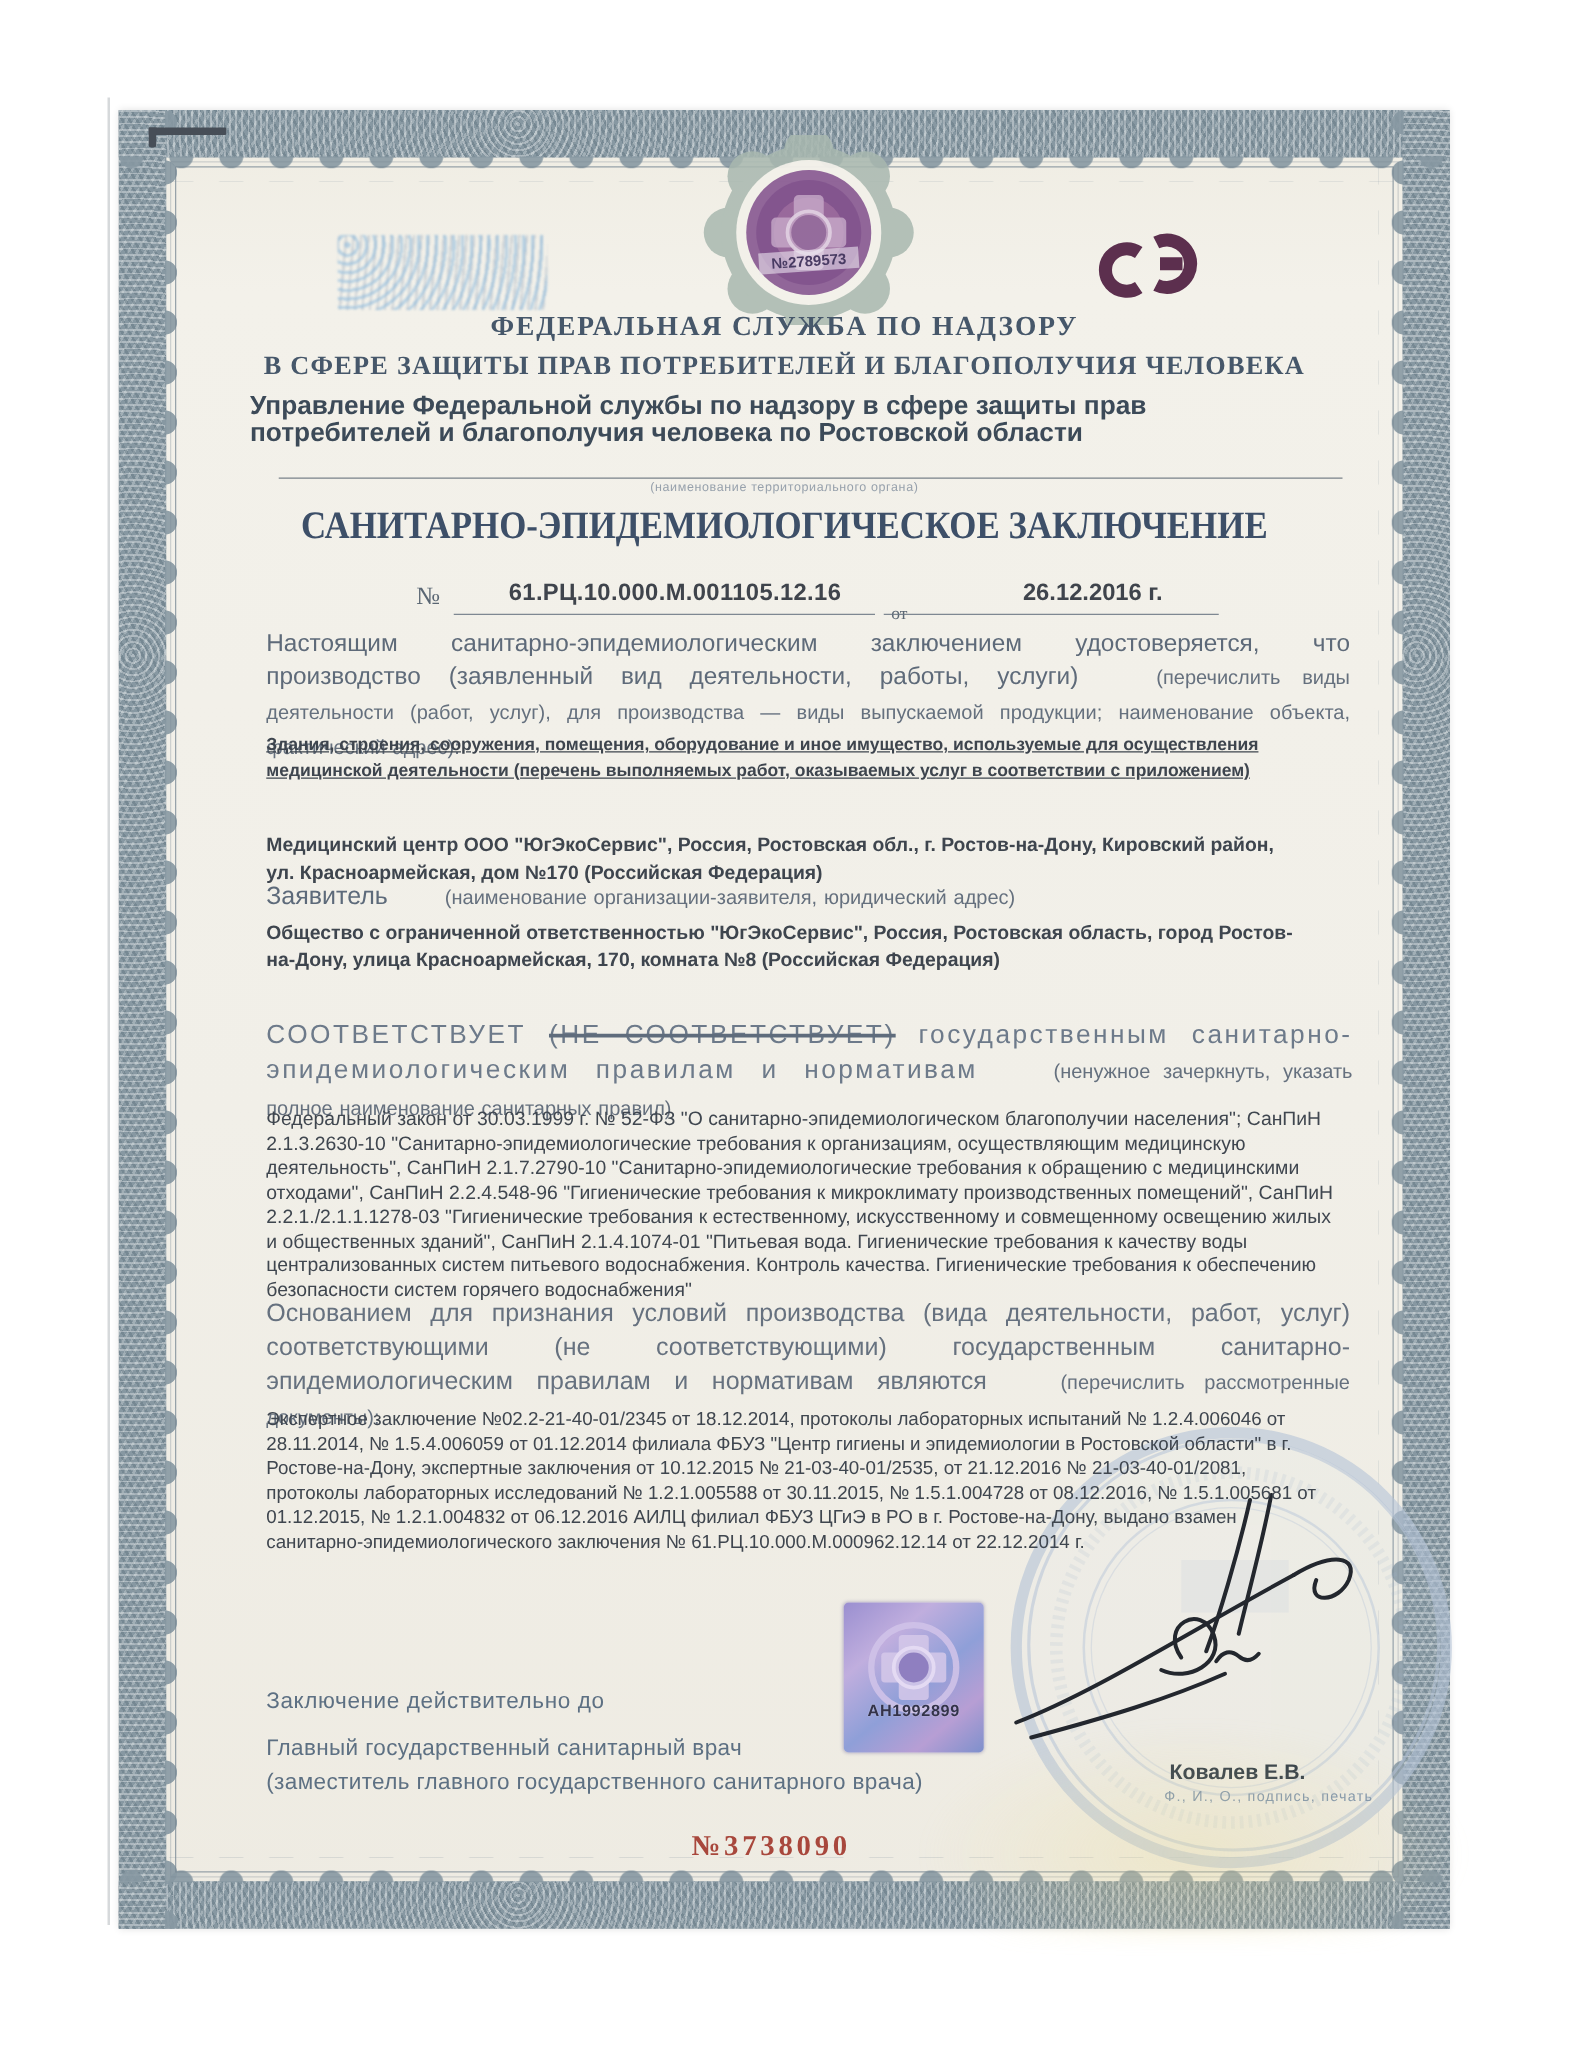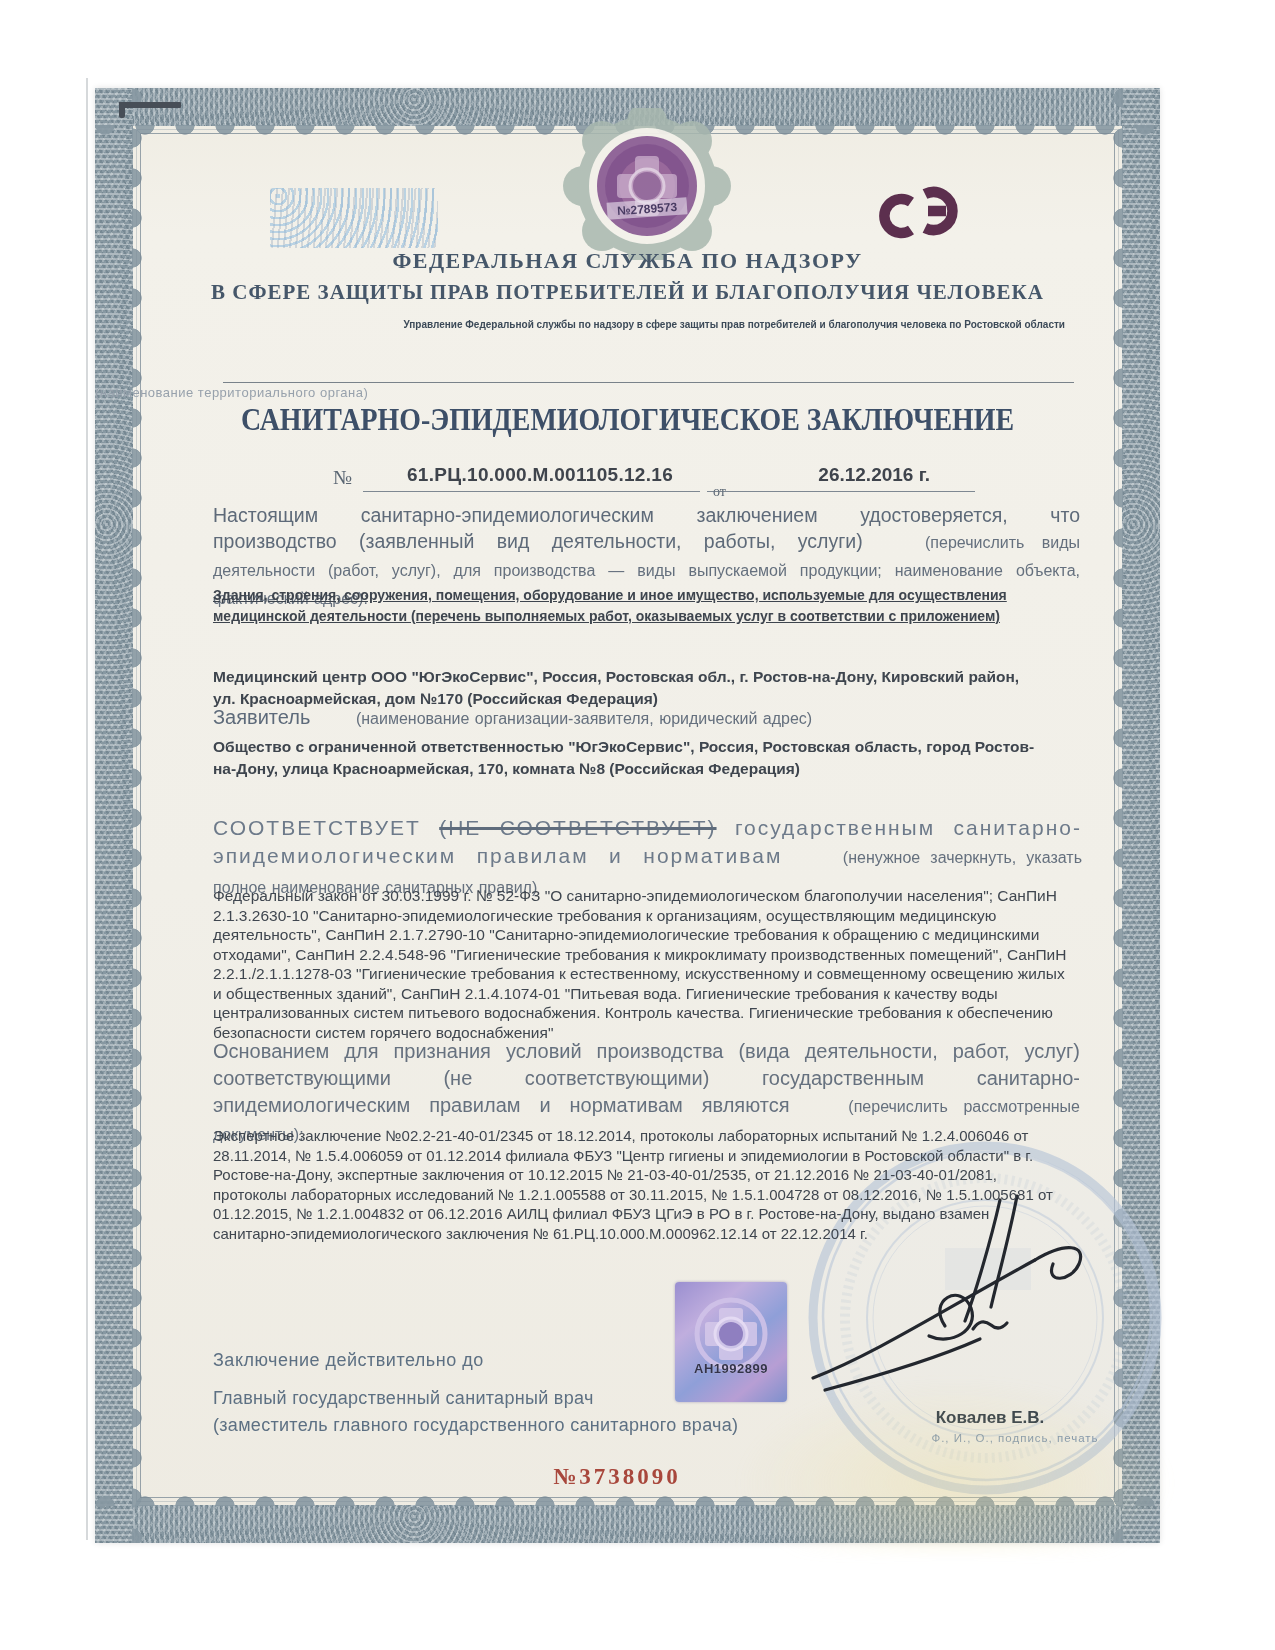--- a/index.html
+++ b/index.html
@@ -63,24 +63,24 @@
   .tint{position:absolute;left:640px;top:1290px;width:440px;height:175px;pointer-events:none;
     background:radial-gradient(ellipse at 50% 60%, rgba(236,221,150,.32), rgba(236,221,150,0) 70%);
     filter:blur(6px);}
 
   
   .t{position:absolute;}
   .agency1{left:0;right:0;top:160px;text-align:center;font-family:"Liberation Serif",serif;font-weight:bold;
     font-size:22px;color:#46576a;letter-spacing:1.5px;}
   .agency2{left:0;right:0;top:192px;text-align:center;font-family:"Liberation Serif",serif;font-weight:bold;
     font-size:21px;color:#46576a;letter-spacing:1px;}
-  .department{left:105px;right:95px;top:226px;text-align:right;font-weight:bold;font-size:10px;
+  .department{left:105px;right:95px;top:226px;text-align:left;font-weight:bold;font-size:21px;
     color:#3c4a58;line-height:22px;}
   .dept-line{left:128px;right:86px;top:294px;border-top:1.5px solid rgba(90,102,114,.8);height:0;}
-  .dept-caption{left:0;right:0;top:297px;text-align:left;font-size:13px;color:#97a1ac;letter-spacing:.5px;}
+  .dept-caption{left:0;right:0;top:297px;text-align:center;font-size:10px;color:#97a1ac;letter-spacing:.5px;}
   .doc-title{left:0;right:0;top:314px;text-align:center;font-family:"Liberation Serif",serif;font-weight:bold;
     font-size:31px;color:#3d4f68;transform:scaleX(.9);transform-origin:center;}
   .num-row{left:0;right:0;top:376px;height:32px;}
   .no-label{position:absolute;left:238px;top:2px;font-family:"Liberation Serif",serif;font-size:20px;color:#5a6673;}
   .num-value{position:absolute;left:280px;width:330px;text-align:center;font-weight:bold;font-size:19px;
     color:#3f444c;letter-spacing:.3px;}
   .underline1{position:absolute;left:268px;width:337px;top:27px;border-top:1.5px solid rgba(106,118,130,.85);}
   .of-label{position:absolute;left:618px;top:20px;font-family:"Liberation Serif",serif;font-size:14px;color:#5a6673;}
   .date-value{position:absolute;left:655px;width:180px;text-align:right;font-weight:bold;font-size:19px;color:#3f444c;}
   .underline2{position:absolute;left:612px;width:268px;top:27px;border-top:1.5px solid rgba(106,118,130,.85);}

